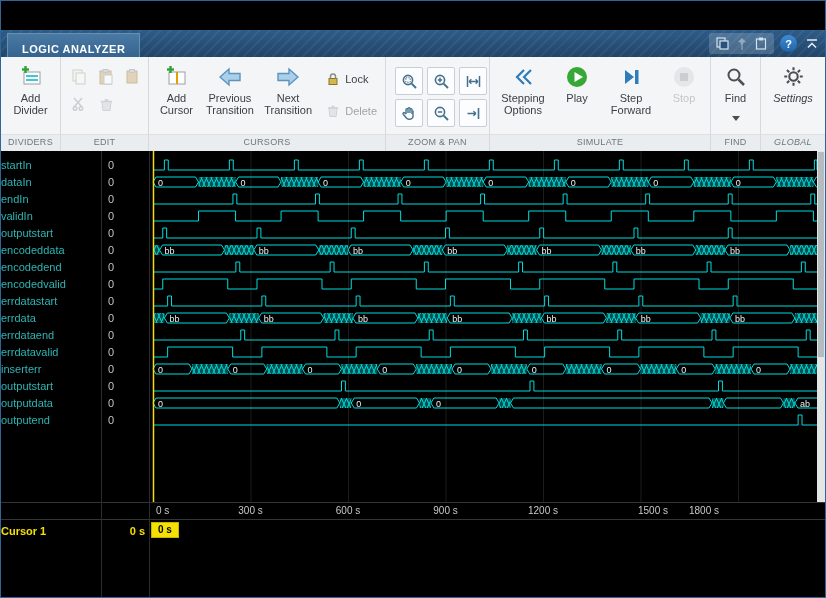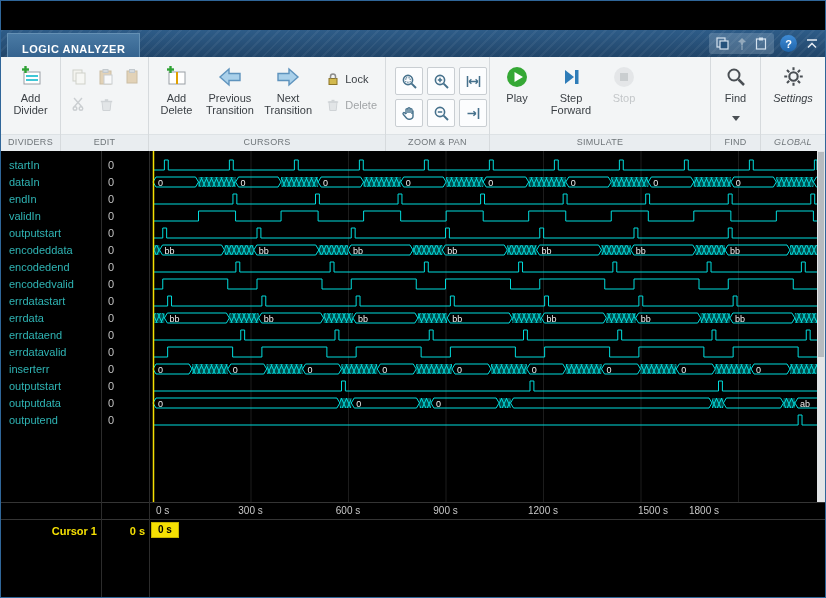--- a/index.html
+++ b/index.html
@@ -30,44 +30,44 @@
   .sec-content{height:78px;display:flex;align-items:stretch;padding:2px 3px;box-sizing:border-box;}
   .sec-label{height:16px;line-height:15px;font-size:9px;color:#6f7579;text-align:center;background:#e9edf0;border-top:1px solid #dde2e5;letter-spacing:.3px;}
   .tbtn{display:flex;flex-direction:column;align-items:center;padding-top:3px;gap:2px;cursor:default;border:1px solid transparent;border-radius:2px;}
   .ticon{height:27px;display:flex;align-items:center;justify-content:center;}
   .tlabel{font-size:11px;line-height:12px;color:#3a3f44;text-align:center;white-space:normal;}
   .disabled{opacity:.45;}
   .disabled .tlabel{color:#8a8f93;}
   .edit-grid{display:flex;flex-direction:column;gap:7px;padding:8px 2px 0 5px;}
   .edit-row{display:flex;gap:7px;}
   .eicon{display:flex;align-items:center;justify-content:center;width:20px;height:20px;}
-  .stack{display:flex;flex-direction:column;gap:6px;padding-top:10px;margin-left:4px;}
+  .stack{display:flex;flex-direction:column;gap:12px;padding-top:10px;margin-left:4px;}
   .small-btn{display:flex;align-items:center;gap:5px;font-size:11px;color:#3a3f44;padding:2px 4px;border:1px solid transparent;border-radius:2px;}
   .zoom-grid{display:flex;flex-direction:column;gap:4px;padding:8px 0 0 6px;}
   .zoom-row{display:flex;gap:4px;}
   .zbtn{width:26px;height:26px;border:1px solid #c9ced2;background:#fcfdfe;border-radius:2px;display:flex;align-items:center;justify-content:center;}
   .find-caret{margin-top:1px;}
 
   
   .workspace{position:absolute;left:0;right:0;top:150px;bottom:0;background:#000;}
   #signal-names{position:absolute;left:0;top:0;width:100px;height:351px;padding-top:6px;box-sizing:border-box;overflow:hidden;}
-  .sig-name{height:17px;line-height:17px;padding-left:8px;color:#2fb4b4;font-size:11px;}
+  .sig-name{height:17px;line-height:17px;color:#2fb4b4;font-size:11px;}
   #signal-values{position:absolute;left:100px;top:0;width:48px;height:351px;padding-top:6px;box-sizing:border-box;overflow:hidden;}
   .sig-val{height:17px;line-height:17px;padding-left:7px;color:#c2c2c2;font-size:11px;}
   .canvas-wrap{position:absolute;left:148px;top:0;width:670px;height:351px;}
   #wave-svg{display:block;}
   .vscroll{position:absolute;right:0;top:0;width:8px;height:351px;background:#e3e5e7;}
   .vthumb{position:absolute;top:1px;left:1px;width:6px;height:205px;background:#b6bbbf;}
   .hline{position:absolute;left:0;right:0;height:0;border-top:1px solid #343434;}
   .h1{top:351px}.h2{top:368px}
   #axis{position:absolute;left:148px;top:352px;width:670px;height:16px;}
   .tick{position:absolute;top:2px;transform:translateX(-50%);font-size:10px;color:#c9c9c9;white-space:nowrap;}
   .tick.first{transform:none;margin-left:3px;}
   .cursor-row{position:absolute;left:0;right:0;top:369px;height:24px;}
-  .cursor-name{position:absolute;left:0;top:5px;width:96px;text-align:right;color:#f5e003;font-size:11px;font-weight:bold;}
+  .cursor-name{position:absolute;left:0;top:5px;width:96px;color:#f5e003;font-size:11px;font-weight:bold;}
   .cursor-time{position:absolute;left:100px;top:5px;width:44px;text-align:right;color:#f5e003;font-size:11px;font-weight:bold;}
   .cursor-flag{position:absolute;left:150px;top:2px;background:#f5e003;color:#000;font-size:10px;font-weight:bold;padding:1px 6px 2px 6px;border:1px solid #c7b400;}
   .vline{position:absolute;top:0;bottom:0;width:0;border-left:1px solid #2c2c2c;}
   .v1{left:100px}.v2{left:148px}
 </style>
 </head>
 <body>
 
 <div class="window">
 
@@ -181,21 +181,21 @@
           <span class="ticon">
             <svg width="24" height="24">
                 <rect x="5" y="7" width="16" height="12" fill="#fff" stroke="#9aa0a5"></rect>
                 <line x1="13" y1="7" x2="13" y2="19" stroke="#e0a000" stroke-width="2"></line>
                 <g stroke="#2fa235" stroke-width="2.4">
                   <line x1="6.5" y1="1" x2="6.5" y2="8"></line>
                   <line x1="3" y1="4.5" x2="10" y2="4.5"></line>
                 </g>
               </svg>
           </span>
-          <span class="tlabel">Add Delete</span>
+          <span class="tlabel">Add Cursor</span>
         </div>
         <div class="tbtn" style="width:60px">
           <span class="ticon">
             <svg width="26" height="22" viewBox="0 0 26 22">
                 <path d="M12,3 L3,11 L12,19 L12,14.5 L23,14.5 L23,7.5 L12,7.5 Z" fill="#a9d0ea" stroke="#5e93bd" stroke-width="1.4"></path>
               </svg>
           </span>
           <span class="tlabel">Previous Transition</span>
         </div>
         <div class="tbtn" style="width:60px">
@@ -291,20 +291,28 @@
                 </span>
               </div>
           </div>
         </div>
       </div>
       <div class="sec-label">ZOOM &amp; PAN</div>
     </div>
 
     <div class="sec" style="width:223px">
       <div class="sec-content">
+        <div class="tbtn" style="width:58px">
+          <span class="ticon">
+            <svg width="22" height="22" viewBox="0 0 22 22" fill="none" stroke="#2e7cb8" stroke-width="2.2">
+                <path d="M12,4 L5,11 L12,18 M19,4 L12,11 L19,18"></path>
+              </svg>
+          </span>
+          <span class="tlabel">Stepping Options</span>
+        </div>
         <div class="tbtn" style="width:46px">
           <span class="ticon">
             <svg width="24" height="24">
                 <circle cx="12" cy="12" r="10" fill="#35a835"></circle>
                 <polygon points="9.5,7 18,12 9.5,17" fill="#fff"></polygon>
               </svg>
           </span>
           <span class="tlabel">Play</span>
         </div>
         <div class="tbtn" style="width:58px">

